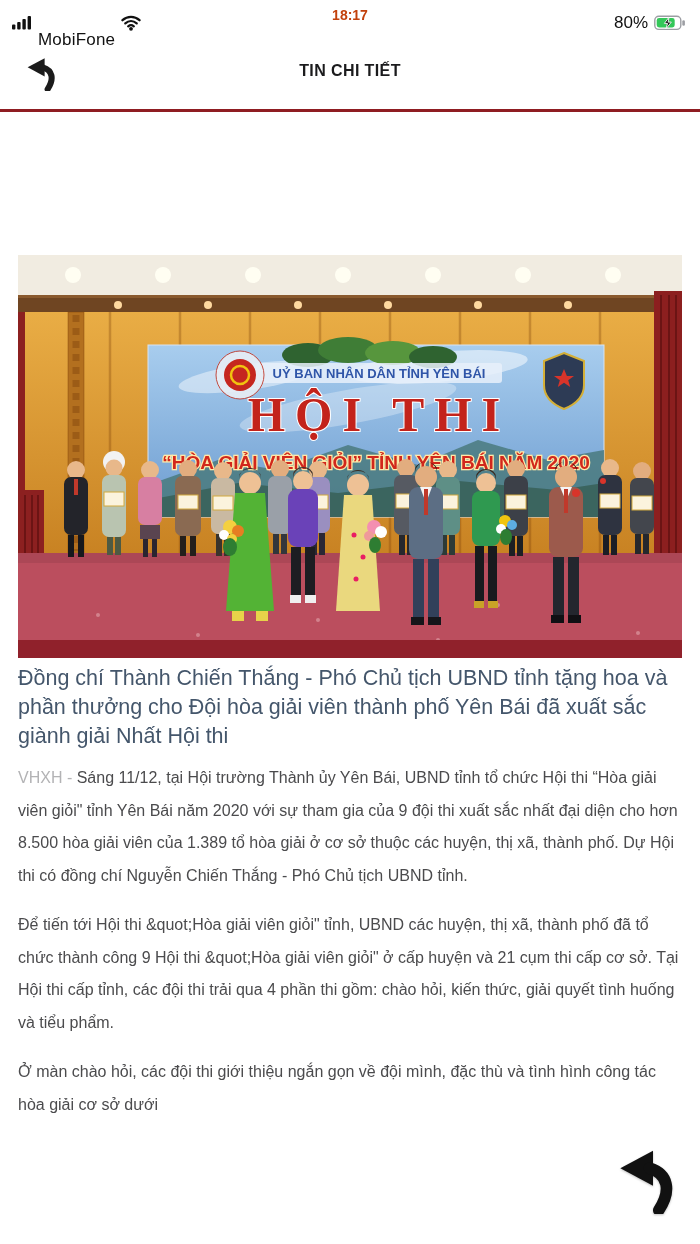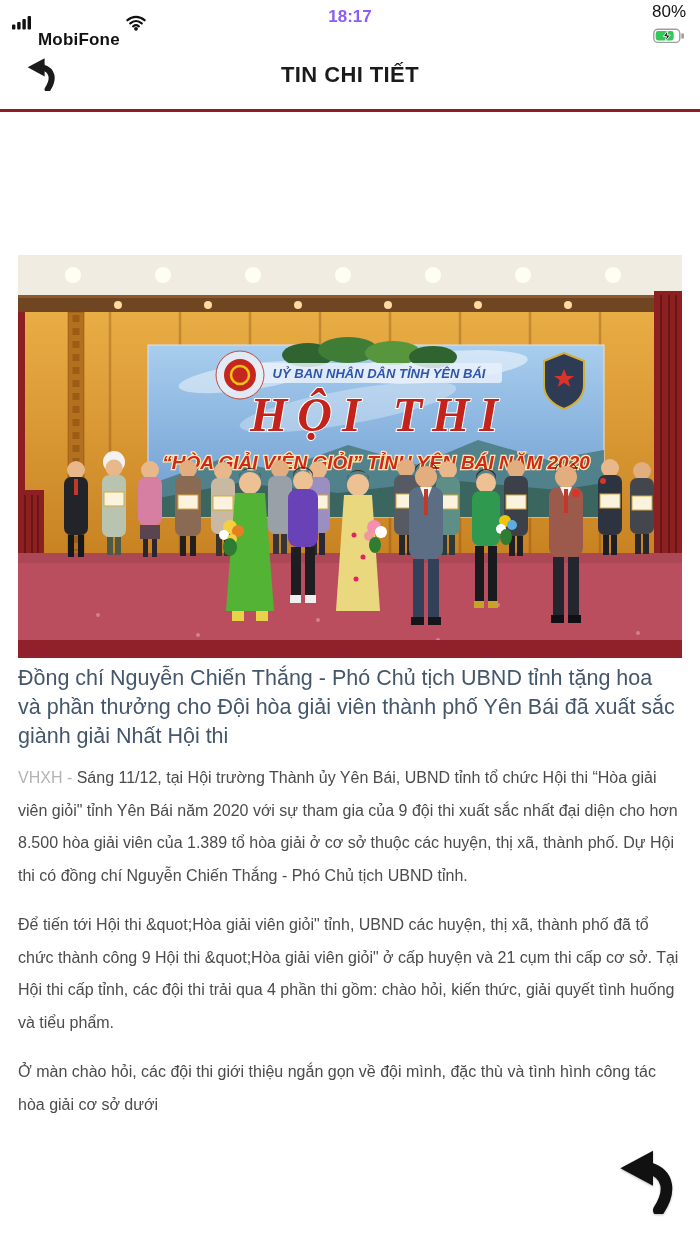--- a/index.html
+++ b/index.html
@@ -12,47 +12,47 @@
   .screen{position:absolute;inset:0;}
 
   
   .status-bar{
     position:absolute;top:0;left:0;width:100%;height:38px;
     box-sizing:border-box;padding:7px 14px 0 12px;
     display:flex;align-items:center;justify-content:space-between;
     font-size:17px;color:#111;
   }
   .status-left{display:flex;align-items:center;gap:6px;}
-  .status-right{display:flex;align-items:center;gap:6px;flex-direction:column;}
-  .carrier{font-weight:700;letter-spacing:.2px;margin-top:35px;}
+  .status-right{display:flex;align-items:center;gap:6px;}
+  .carrier{font-weight:400;letter-spacing:.2px;margin-top:35px;}
   .status-time{
     position:absolute;left:50%;top:7px;transform:translateX(-50%);
-    font-weight:700;font-size:17px;color:#8b5cf6;
+    font-weight:700;font-size:14px;color:#c2410c;
   }
   .batt-pct{font-weight:400;}
 
   
   .nav-bar{position:absolute;top:44px;left:0;width:100%;height:58px;}
   .back-btn{position:absolute;left:26px;top:13px;width:30px;height:34px;cursor:pointer;}
   .nav-title{
     position:absolute;left:0;top:18px;width:100%;text-align:center;
-    font-size:22px;font-weight:700;color:#1b1b1d;letter-spacing:.4px;
+    font-size:16px;font-weight:700;color:#1b1b1d;letter-spacing:.4px;
   }
   .red-divider{position:absolute;top:109px;left:0;width:100%;height:3px;background:#8f1d22;}
 
   
   .article-title{
     position:absolute;top:134px;left:18px;width:664px;
     font-family:"Liberation Serif","DejaVu Serif",serif;
     font-weight:700;font-size:37px;line-height:1.25;color:#9e2227;
     margin:0;
   }
   .photo-wrap{
     position:absolute;top:255px;left:18px;width:664px;height:403px;
-    overflow:hidden;background:#f97316;cursor:pointer;font-style:italic;
+    overflow:hidden;background:#f97316;cursor:pointer;
   }
   .caption{
     position:absolute;top:664px;left:18px;width:662px;
     font-size:21.5px;line-height:29px;color:#44566b;
   }
   .body-copy{
     position:absolute;top:762px;left:18px;width:664px;
     font-size:16px;line-height:32.5px;color:#4b4b4d;
   }
   .body-copy p{margin:0 0 17px 0;}
@@ -384,21 +384,21 @@
           <circle cx="10" cy="16" r="4" fill="#d8342a"></circle>
           <rect x="-13" y="80" width="11" height="58" fill="#23262e"></rect>
             <rect x="2" y="80" width="11" height="58" fill="#23262e"></rect>
           <rect x="-15" y="138" width="13" height="8" fill="#101014"></rect>
             <rect x="2" y="138" width="13" height="8" fill="#101014"></rect>
         </g>
       </g>
     </svg>
   </div>
 
-  <div class="caption">Đồng chí Nguyễn Chiến Thắng - Phó Chủ tịch UBND tỉnh tặng hoa và phần thưởng cho Đội hòa giải viên thành phố Yên Bái đã xuất sắc giành giải Nhất Hội thi</div>
+  <div class="caption">Đồng chí Thành Chiến Thắng - Phó Chủ tịch UBND tỉnh tặng hoa và phần thưởng cho Đội hòa giải viên thành phố Yên Bái đã xuất sắc giành giải Nhất Hội thi</div>
 
   <div class="body-copy">
     <p><span class="vhxh">VHXH - </span><span>Sáng 11/12, tại Hội trường Thành ủy Yên Bái, UBND tỉnh tổ chức Hội thi “Hòa giải viên giỏi" tỉnh Yên Bái năm 2020 với sự tham gia của 9 đội thi xuất sắc nhất đại diện cho hơn 8.500 hòa giải viên của 1.389 tổ hòa giải ở cơ sở thuộc các huyện, thị xã, thành phố. Dự Hội thi có đồng chí Nguyễn Chiến Thắng - Phó Chủ tịch UBND tỉnh.</span></p>
     <p>Để tiến tới Hội thi &amp;quot;Hòa giải viên giỏi" tỉnh, UBND các huyện, thị xã, thành phố đã tổ chức thành công 9 Hội thi &amp;quot;Hòa giải viên giỏi" ở cấp huyện và 21 cụm thi cấp cơ sở. Tại Hội thi cấp tỉnh, các đội thi trải qua 4 phần thi gồm: chào hỏi, kiến thức, giải quyết tình huống và tiểu phẩm.</p>
     <p>Ở màn chào hỏi, các đội thi giới thiệu ngắn gọn về đội mình, đặc thù và tình hình công tác hòa giải cơ sở dưới</p>
   </div>
 
   <svg class="float-back" viewBox="0 0 48 56">
     <polygon points="2,17 30,2 30,32" fill="#111"></polygon>
     <path d="M27 17 C43 22 46 36 35 53" fill="none" stroke="#111" stroke-width="10" stroke-linecap="round"></path>

